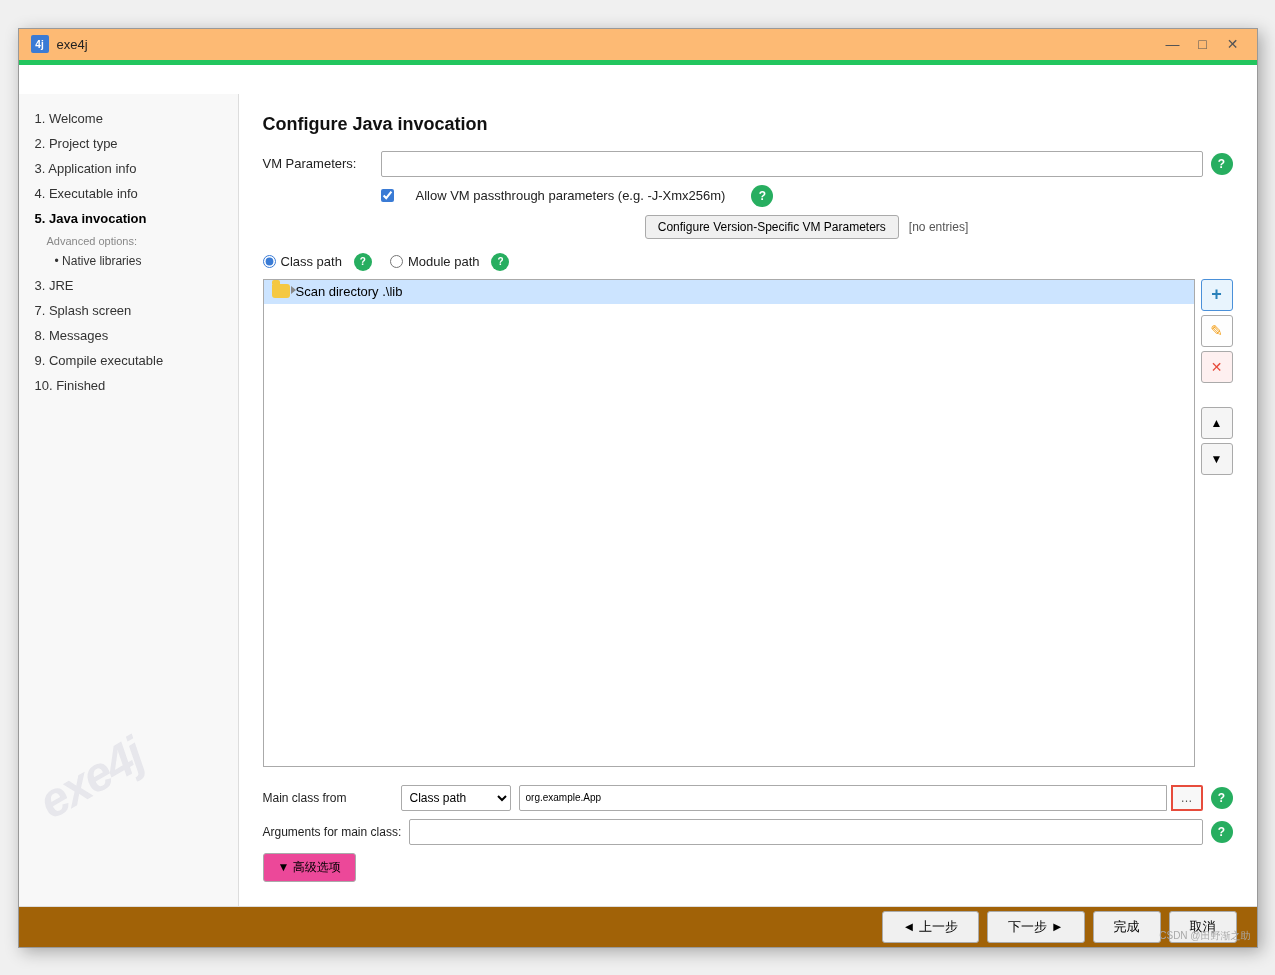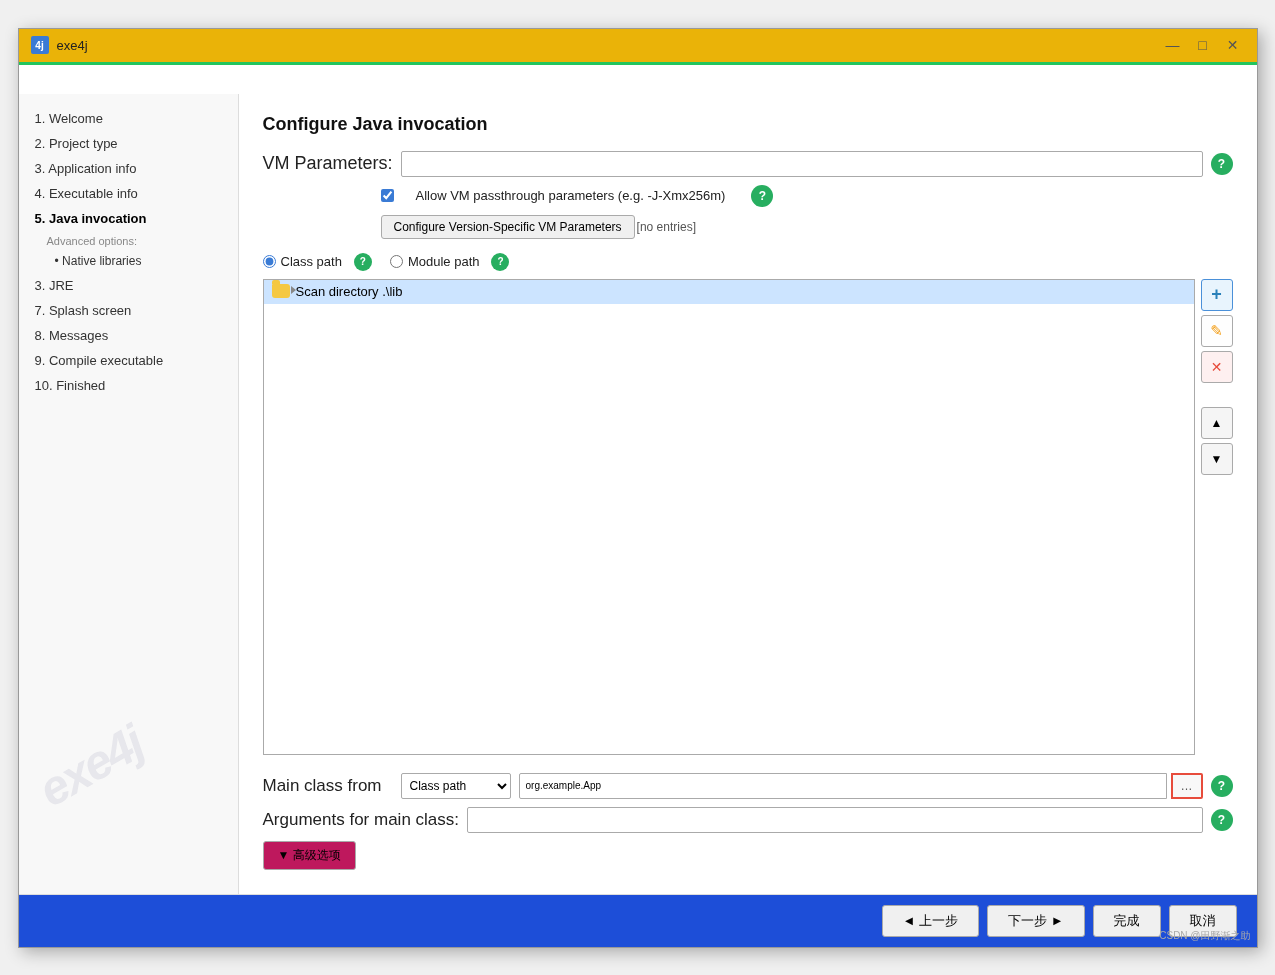--- a/index.html
+++ b/index.html
@@ -21,22 +21,22 @@
       background: #fff;
       border: 1px solid #999;
       box-shadow: 4px 4px 16px rgba(0,0,0,0.3);
       display: flex;
       flex-direction: column;
       position: relative;
     }
 
     
     .title-bar {
-      background: #eab308;
-      border-bottom: 3px solid #22c55e;
+      background: #fdba74;
+      border-bottom: 5px solid #22c55e;
       height: 36px;
       display: flex;
       align-items: center;
       padding: 0 12px;
       flex-shrink: 0;
     }
     .title-bar-icon {
       width: 18px;
       height: 18px;
       background: #3a7bd5;
@@ -140,21 +140,21 @@
     }
 
     
     .form-row {
       display: flex;
       align-items: center;
       margin-bottom: 8px;
       gap: 8px;
     }
     .form-label {
-      font-size: 18px;
+      font-size: 13px;
       color: #222;
       min-width: 110px;
     }
     .text-input {
       flex: 1;
       height: 26px;
       border: 1px solid #aaa;
       border-radius: 2px;
       padding: 2px 6px;
       font-size: 12px;
@@ -191,21 +191,22 @@
       font-size: 13px;
       color: #222;
     }
 
     
     .config-btn-row {
       display: flex;
       align-items: center;
       margin-bottom: 14px;
       padding-left: 118px;
-      gap: 2px;
+      gap: 10px;
+      justify-content: center;
     }
     .config-btn {
       padding: 4px 12px;
       border: 1px solid #aaa;
       background: #f0f0f0;
       border-radius: 3px;
       font-size: 12px;
       cursor: pointer;
     }
     .no-entries-text {
@@ -326,21 +327,21 @@
       border-top: none;
       padding-top: 8px;
     }
     .bottom-form-row {
       display: flex;
       align-items: center;
       margin-bottom: 8px;
       gap: 8px;
     }
     .bottom-label {
-      font-size: 17px;
+      font-size: 12px;
       color: #222;
       min-width: 130px;
     }
     .select-dropdown {
       height: 26px;
       border: 1px solid #aaa;
       border-radius: 2px;
       padding: 2px 4px;
       font-size: 12px;
       background: white;
@@ -372,36 +373,36 @@
       font-size: 12px;
       color: #555;
       display: flex;
       align-items: center;
     }
 
     
     .advanced-btn {
       padding: 5px 14px;
       border: 1px solid #aaa;
-      background: #be185d;
+      background: #ec4899;
       border-radius: 3px;
       font-size: 12px;
       cursor: pointer;
       display: flex;
       align-items: center;
       gap: 6px;
       margin-top: 6px;
       margin-bottom: 8px;
     }
 
     
     .footer {
-      background: #1d4ed8;
+      background: #a16207;
       border-top: 1px solid #ddd;
-      padding: 10px 20px;
+      padding: 4px 20px;
       display: flex;
       justify-content: flex-end;
       gap: 8px;
       flex-shrink: 0;
     }
     .footer-btn {
       padding: 6px 20px;
       border: 1px solid #aaa;
       background: #f0f0f0;
       border-radius: 3px;

